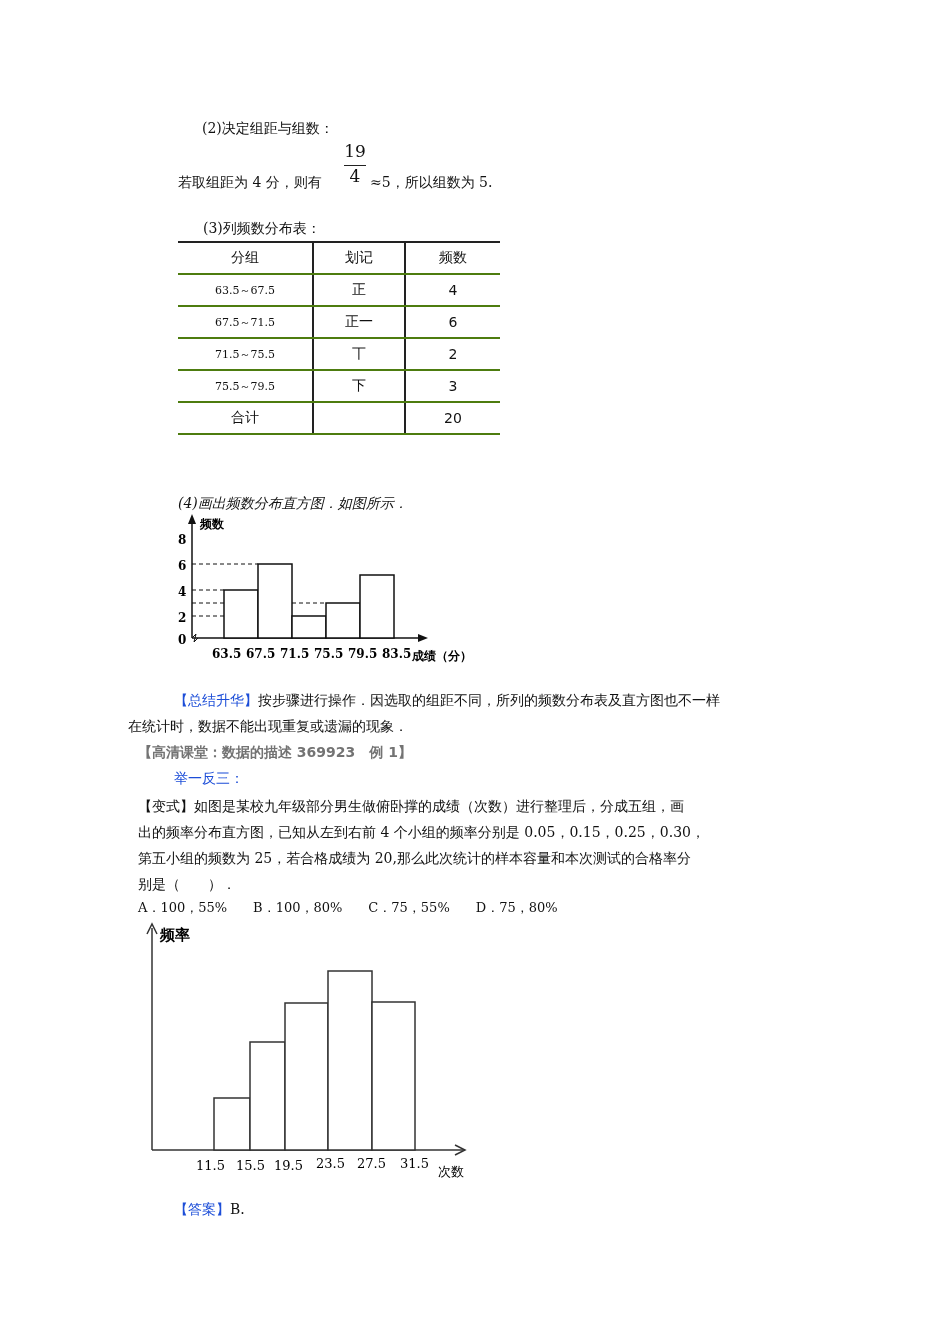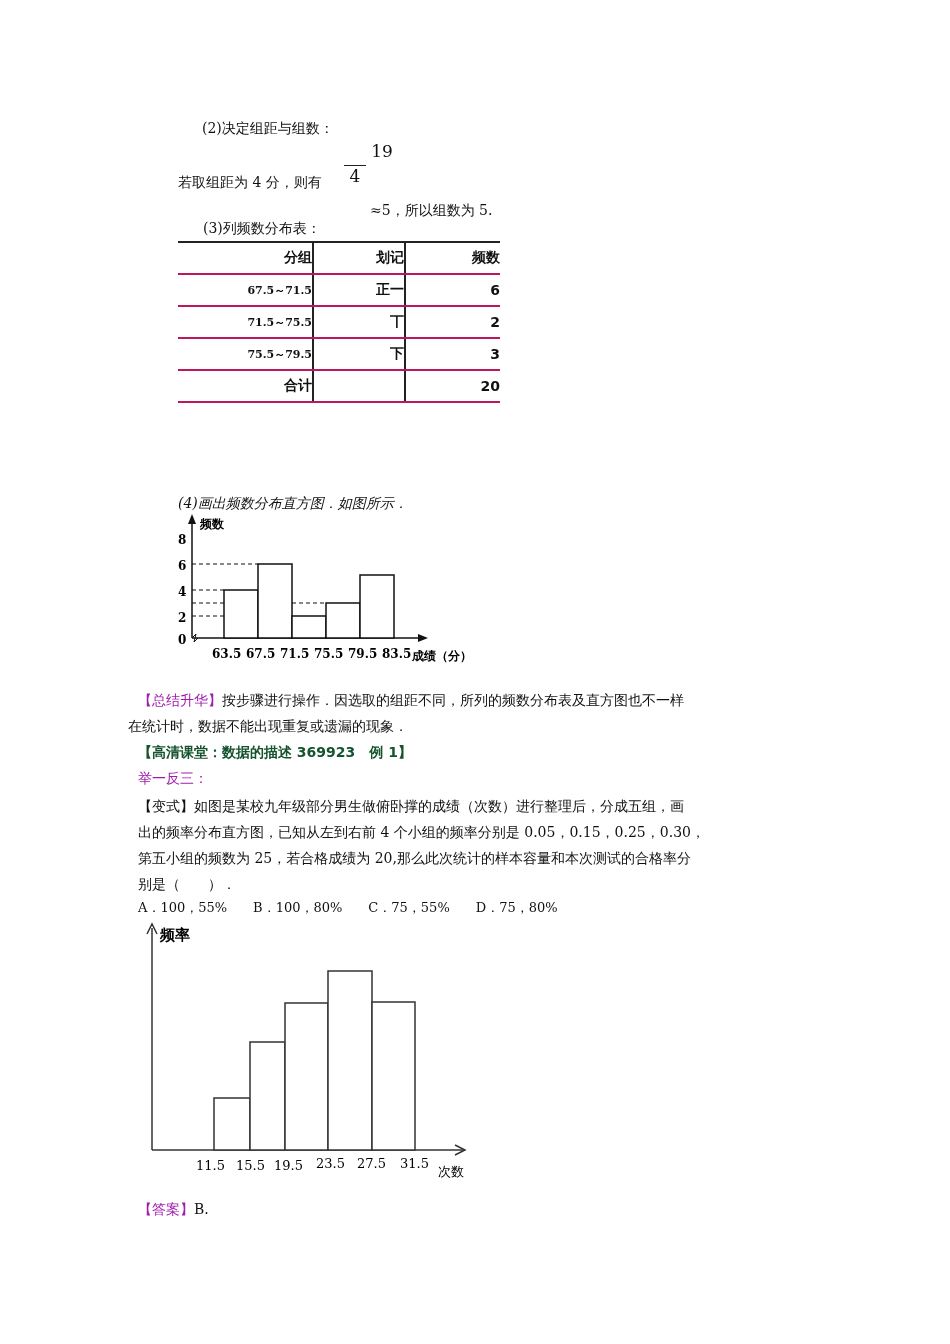--- a/index.html
+++ b/index.html
@@ -1,44 +1,49 @@
 <!DOCTYPE html>
 <html><head>
 <meta charset="utf-8">
 <style>
   html, body { margin:0; padding:0; background:#ffffff; }
   body { width:950px; height:1344px; position:relative; font-family:"DejaVu Serif","Liberation Serif",serif; color:#111; overflow:hidden; }
   .t { position:absolute; font-size:14px; line-height:20px; white-space:nowrap; }
-  .magenta { color:#a21caf; }
-  .red { color:#14532d; font-weight:bold; font-family:"DejaVu Sans","Liberation Sans",sans-serif; }
+  .magenta { color:#1d4ed8;margin-left:36px; }
+  .red { color:#737373; font-weight:bold; font-family:"DejaVu Sans","Liberation Sans",sans-serif; }
   .frac { position:absolute; font-size:17px; text-align:center; width:26px; }
   .frac-line { position:absolute; height:1px; background:#222; }
   table.freq { position:absolute; left:178px; top:241px; width:322px; border-collapse:collapse; font-family:"DejaVu Sans","Liberation Sans",sans-serif; }
-  table.freq td, table.freq th { border-top:2px solid #222; border-bottom:2px solid #be185d; text-align:right; height:30px; padding:0; font-size:14px; font-weight:bold; }
+  table.freq td, table.freq th { border-top:2px solid #222; border-bottom:2px solid #4d7c0f; text-align:center; height:30px; padding:0; font-size:14px; font-weight:normal; }
   table.freq td + td, table.freq th + th { border-left:2px solid #222;border-radius:16px; }
   table.freq td.g { font-family:"DejaVu Serif","Liberation Serif",serif; font-size:11px; }
   svg text { font-family:"DejaVu Serif","Liberation Serif",serif; }
 </style>
 </head>
 <body>
 
 <div class="t" style="left:178px;top:118px;margin-left:24px;">(2)决定组距与组数：</div>
-<div class="frac" style="left:342px;top:141px;margin-left:27px;">19</div>
+<div class="frac" style="left:342px;top:141px;">19</div>
 <div class="frac-line" style="left:344px;top:165px;width:22px;"></div>
 <div class="frac" style="left:342px;top:166px;">4</div>
 <div class="t" style="left:178px;top:172px;">若取组距为 4 分，则有</div>
-<div class="t" style="left:370px;top:172px;margin-top:28px;">≈5，所以组数为 5.</div>
+<div class="t" style="left:370px;top:172px;">≈5，所以组数为 5.</div>
 
 <div class="t" style="left:178px;top:218px;margin-left:25px;">(3)列频数分布表：</div>
 <table class="freq">
   <tbody>
       <tr>
     <th style="width:134px">分组</th>
     <th style="width:90px">划记</th>
     <th>频数</th>
+  </tr>
+  <tr>
+    <td class="g">63.5～67.5</td>
+    <td>正</td>
+    <td>4</td>
   </tr>
   <tr>
     <td class="g">67.5～71.5</td>
     <td>正一</td>
     <td>6</td>
   </tr>
   <tr>
     <td class="g">71.5～75.5</td>
     <td>丅</td>
     <td>2</td>

